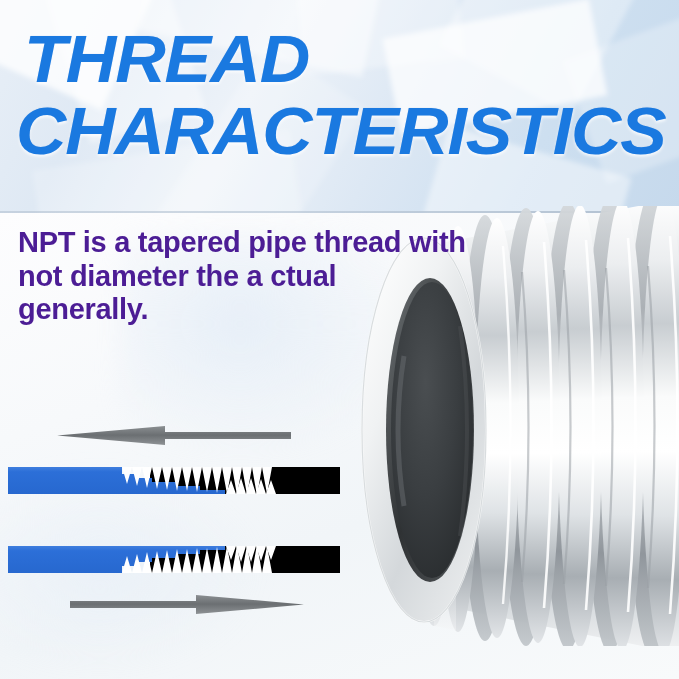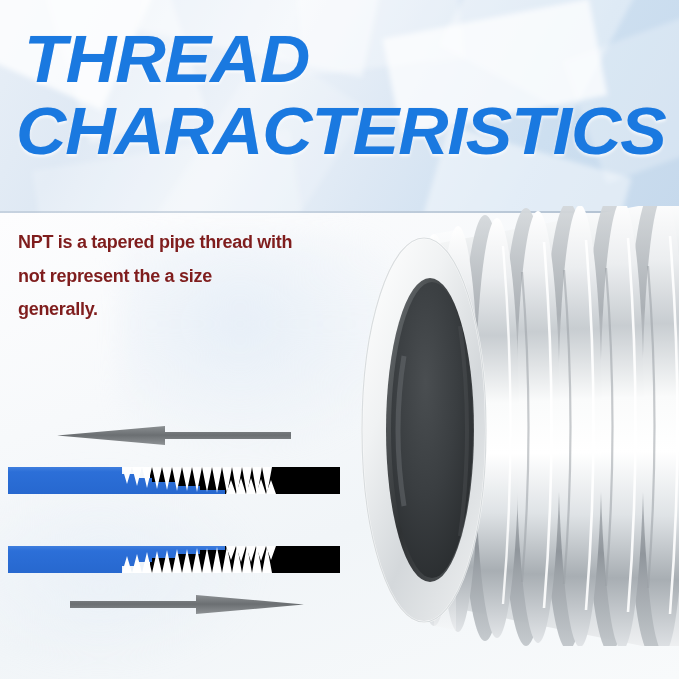--- a/index.html
+++ b/index.html
@@ -121,24 +121,24 @@
        rgba(228,237,247,0.55) 0%, rgba(247,250,252,0) 70%);
     filter: blur(14px);
   }
 
   
   .body-copy {
     position: absolute;
     left: 18px; top: 226px;
     width: 360px;
     z-index: 8;
-    color: #7f1d1d;
+    color: #4c1d95;
     font-family: "Liberation Sans", sans-serif;
     font-weight: bold;
-    font-size: 18px;
+    font-size: 29px;
     line-height: 33.5px;
     letter-spacing: -0.3px;
   }
   .body-copy .ln { display: block; white-space: nowrap; }
 
   
   .pipe-photo {
     position: absolute;
     left: 352px; top: 206px;
     width: 340px; height: 440px;
@@ -366,17 +366,17 @@
       </g>
 
       <g>
         <path d="M 70,183 L 196,183 L 196,177 L 304,186.5 L 196,196 L 196,190 L 70,190 Z" fill="url(#arrowGrad)"></path>
       </g>
     </svg>
   </div>
 
   <div class="body-copy">
     <span class="ln">NPT is a tapered pipe thread with</span>
-    <span class="ln">not represent the a size</span>
+    <span class="ln">not diameter the a ctual</span>
     <span class="ln">generally.</span>
   </div>
 
 </div>
 
 </body></html>

